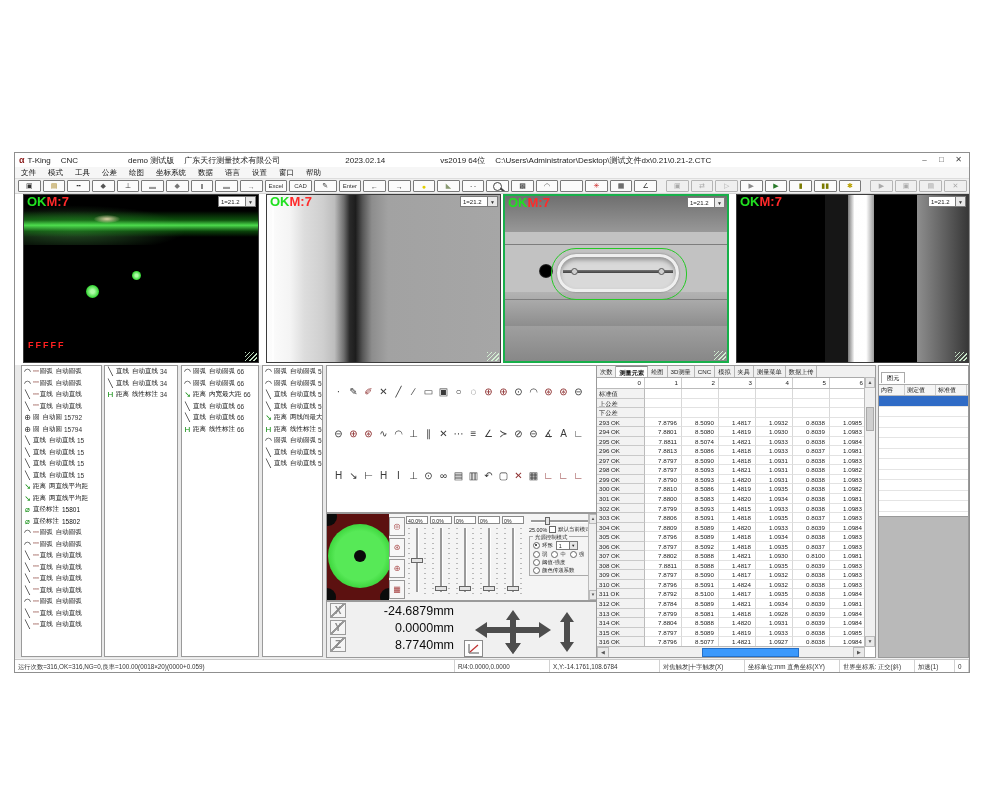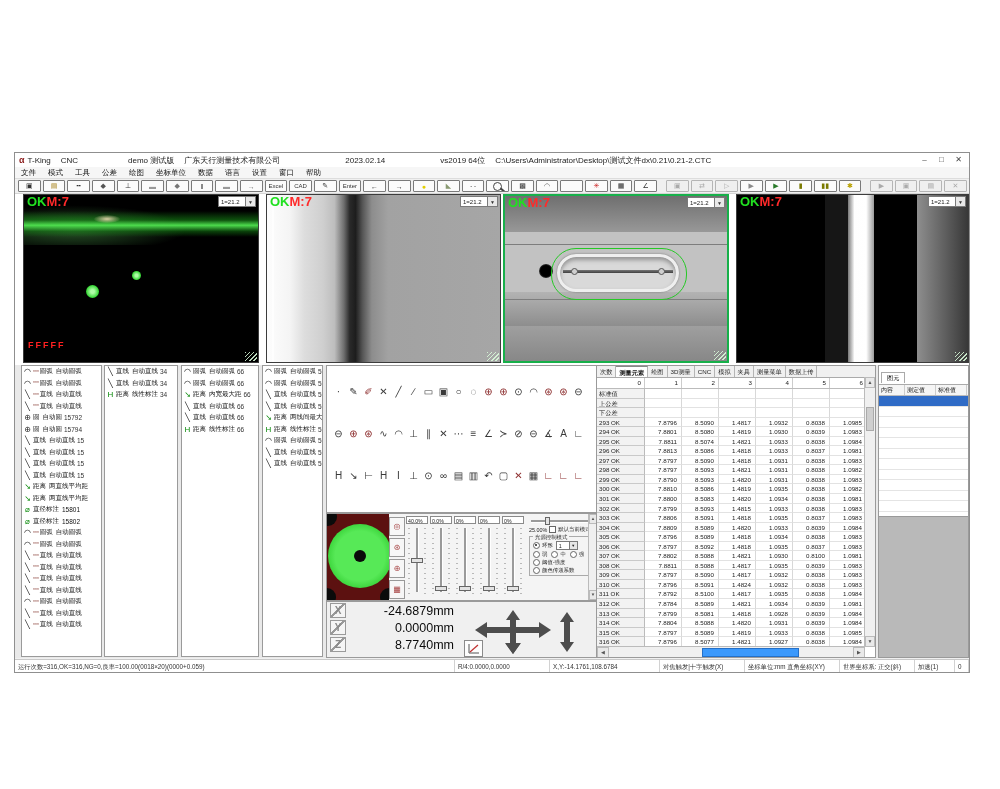--- a/index.html
+++ b/index.html
@@ -184,21 +184,21 @@
           <div class="win-btn">✕</div>
         </div>
   </div>
 
   <div class="menubar">
         <div class="menu-item">文件</div>
         <div class="menu-item">模式</div>
         <div class="menu-item">工具</div>
         <div class="menu-item">公差</div>
         <div class="menu-item">绘图</div>
-        <div class="menu-item">坐标单位</div>
+        <div class="menu-item">坐标系统</div>
         <div class="menu-item">数据</div>
         <div class="menu-item">语言</div>
         <div class="menu-item">设置</div>
         <div class="menu-item">窗口</div>
         <div class="menu-item">帮助</div>
       </div>
 
   <div class="toolbar">
         <div class="tb-btn">
           <span>▣</span>

